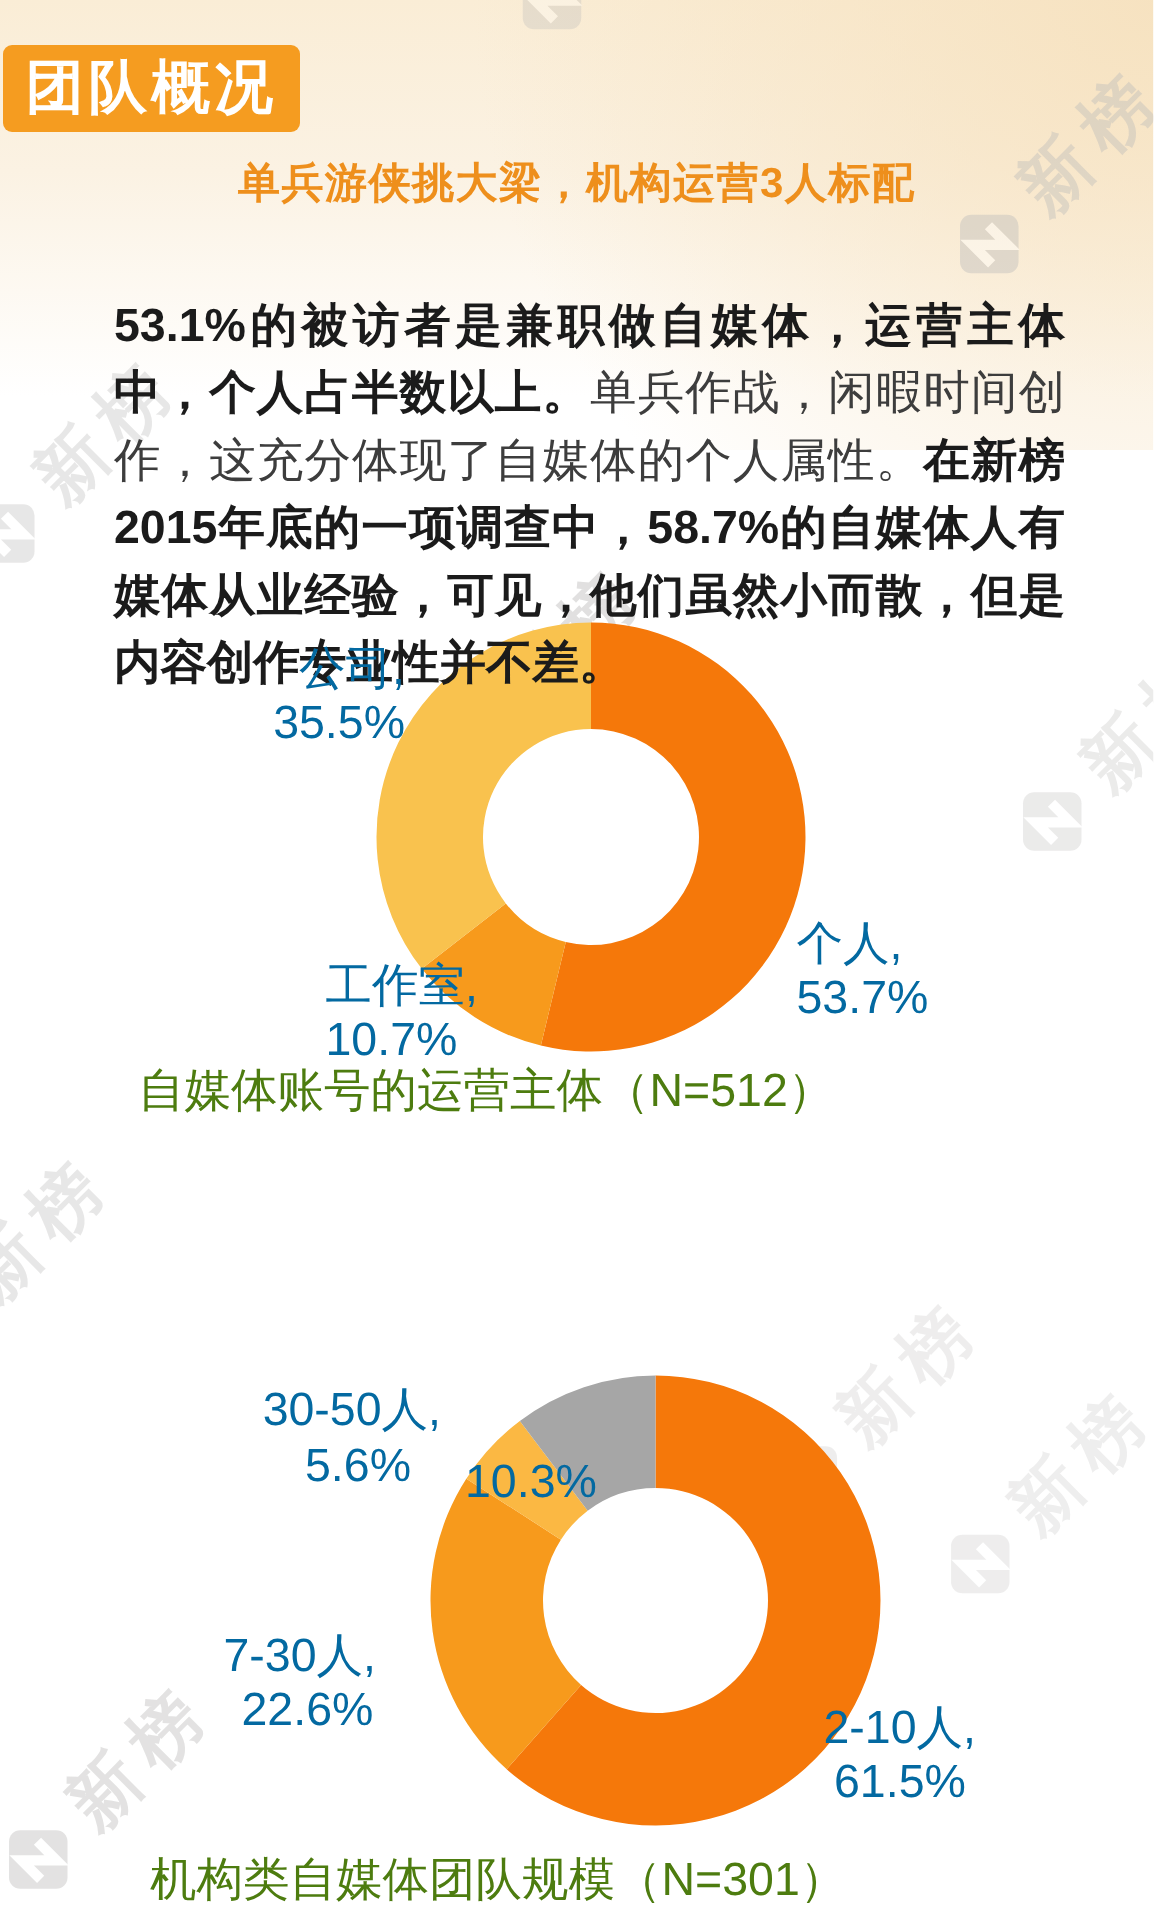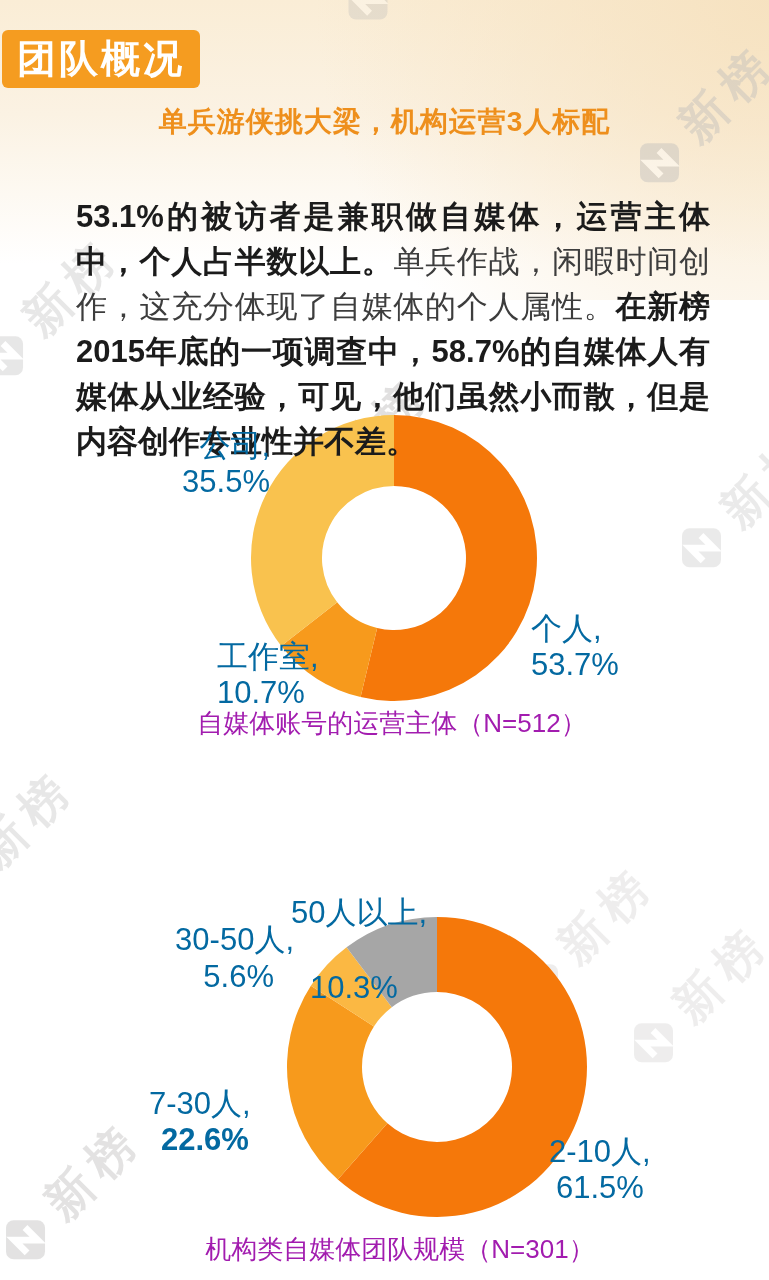--- a/index.html
+++ b/index.html
@@ -33,21 +33,21 @@
   .para .n{font-weight:normal;color:#3d3d3d;}
   #para1{top:163px;}
   #para2{top:753px;}
 
   .donut-svg{position:absolute;z-index:4;}
   #donut1{left:249px;top:413px;}
   #donut2{left:285px;top:915px;}
 
   .clabel{position:absolute;font-size:31px;line-height:36px;color:#0369a1;z-index:5;}
   .clabel.right{text-align:right;}
-  .caption{position:absolute;font-size:26px;color:#a21caf;text-align:center;z-index:5;}
+  .caption{position:absolute;font-size:31px;color:#4d7c0f;text-align:left;z-index:5;}
 </style>
 </head>
 <body>
 
 <div class="page">
 
   <div class="top-tint"></div>
 
   <div class="wm" style="left:338px;top:-30px;opacity:.32">
     <svg class="wm-logo" viewBox="0 0 80 80">
@@ -156,23 +156,22 @@
   <div class="caption" style="left:92px;top:706px;width:600px;">自媒体账号的运营主体（N=512）</div>
 
 
   <svg id="donut2" class="donut-svg" width="304" height="304" viewBox="0 0 304 304">
       <path d="M152.00 2.00 A150 150 0 1 1 52.80 264.52 L102.40 208.26 A75 75 0 1 0 152.00 77.00 Z" fill="#F5780A"></path>
       <path d="M52.80 264.52 A150 150 0 0 1 25.86 70.83 L88.93 111.42 A75 75 0 0 0 102.40 208.26 Z" fill="#F79A1C"></path>
       <path d="M25.86 70.83 A150 150 0 0 1 61.56 32.33 L106.78 92.17 A75 75 0 0 0 88.93 111.42 Z" fill="#FBB843"></path>
       <path d="M61.56 32.33 A150 150 0 0 1 152.00 2.00 L152.00 77.00 A75 75 0 0 0 106.78 92.17 Z" fill="#A6A6A6"></path>
     </svg>
 
-  <div class="clabel" style="left:291px;top:895px;">50人以上,</div>
   <div class="clabel" style="left:310px;top:930px;margin-top:40px;">10.3%</div>
   <div class="clabel right" style="left:174px;top:922px;width:120px;">30-50人,</div>
   <div class="clabel right" style="left:154px;top:959px;width:120px;">5.6%</div>
   <div class="clabel" style="left:149px;top:1086px;">7-30人,</div>
-  <div class="clabel" style="left:161px;top:1122px;font-weight:bold;">22.6%</div>
+  <div class="clabel" style="left:161px;top:1122px;">22.6%</div>
   <div class="clabel" style="left:549px;top:1134px;">2-10人,</div>
   <div class="clabel" style="left:556px;top:1170px;">61.5%</div>
   <div class="caption" style="left:100px;top:1232px;width:600px;">机构类自媒体团队规模（N=301）</div>
 
 </div>
 
 </body></html>

